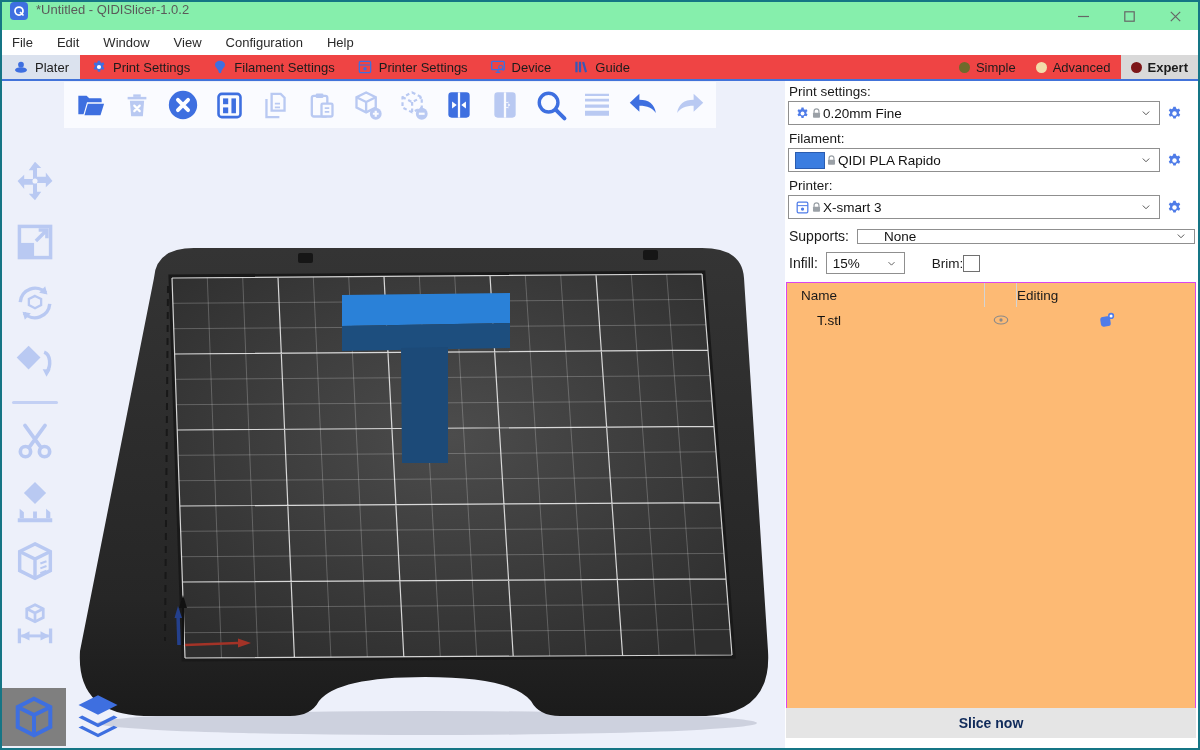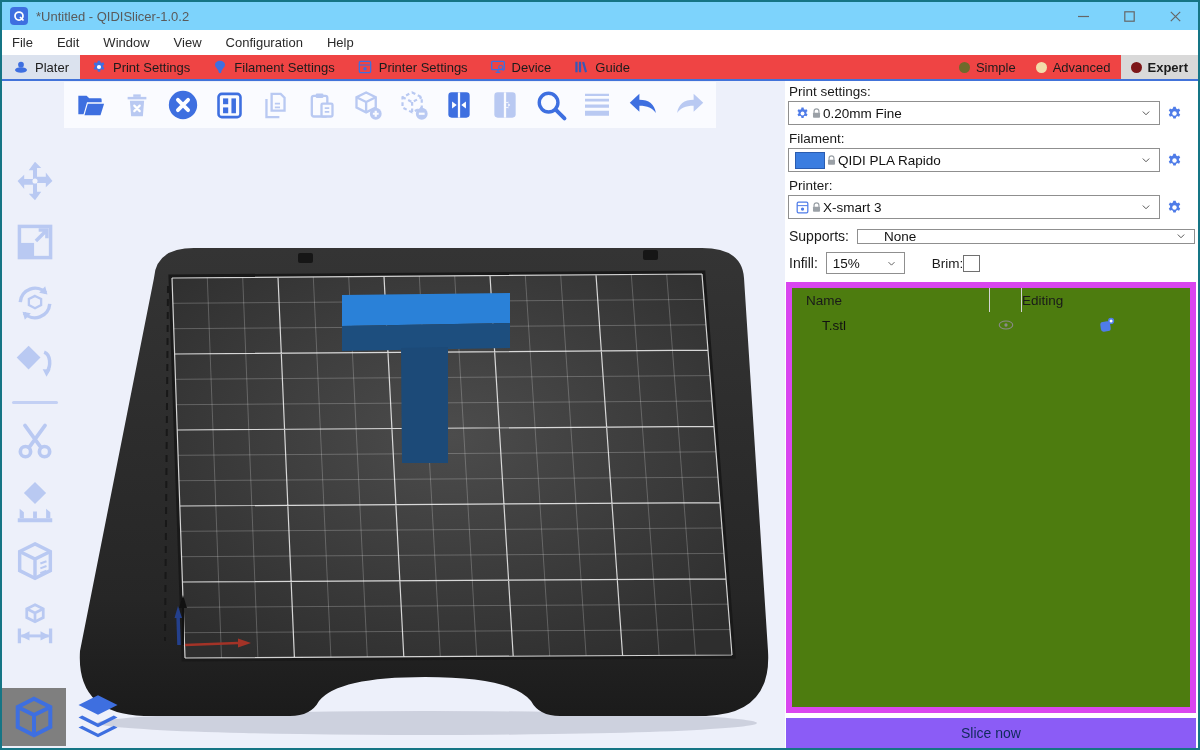--- a/index.html
+++ b/index.html
@@ -1,22 +1,22 @@
 <!DOCTYPE html>
 <html><head>
 <meta charset="utf-8">
 <style>
   html,body{margin:0;padding:0}
   body{width:1200px;height:750px;position:relative;overflow:hidden;background:#fff;
        font-family:"Liberation Sans",sans-serif;-webkit-font-smoothing:antialiased}
   .frame{position:absolute;inset:0;border:2px solid #157585;pointer-events:none;z-index:99}
 
   
-  .titlebar{position:absolute;left:2px;top:2px;right:2px;height:28px;background:#7dd3fc;
-            display:flex;align-items:center}
+  .titlebar{position:absolute;left:2px;top:2px;right:2px;height:28px;background:#86efac;
+            display:flex;}
   .app-icon{width:18px;height:18px;margin:0 8px 0 8px;border-radius:4px;background:#3e6fe0;
             display:flex;align-items:center;justify-content:center}
   .title-text{font-size:13px;color:#5a5a5a}
   .win-btns{margin-left:auto;display:flex;height:100%}
   .win-btn{width:46px;height:100%;display:flex;align-items:center;justify-content:center;color:#666}
 
   
   .menubar{position:absolute;left:2px;top:30px;right:2px;height:25px;background:#fff;
            display:flex;align-items:center;gap:4px}
   .menu-item{font-size:13px;color:#2a2a2a;padding:3px 10px}
@@ -62,30 +62,30 @@
   .filament-swatch{width:28px;height:15px;background:#3b7de0;border:1px solid #2a5cb0;flex:none}
   .lock{color:#9aa0a6;flex:none}
   .blue-ic{color:#4f7ce8;flex:none}
   .sup-row{display:flex;align-items:center;margin:9px 0 0 4px}
   .sup-label{font-size:14px;color:#1a1a1a;margin-right:8px}
   .combo-sup{width:338px;height:15px}
   .infill-row{display:flex;align-items:center;margin:8px 0 0 4px}
   .combo-infill{width:79px;height:22px}
   .brim-label{font-size:13.5px;color:#1a1a1a;margin:0 0 0 27px}
   .checkbox{width:15px;height:15px;border:1px solid #707070;background:#fff}
-  .obj-list{position:absolute;left:1px;right:2px;top:201px;bottom:35px;border:6px solid #d946ef;background:#4d7c0f}
+  .obj-list{position:absolute;left:1px;right:2px;top:201px;bottom:35px;border:1px solid #d946ef;background:#fdba74}
   .obj-head{display:grid;grid-template-columns:197px 33px 1fr;height:24px;align-items:center;font-size:13.5px;color:#1a1a1a}
   .obj-head .col-name{padding-left:14px}
   .obj-head .col-eye{height:100%;border-left:1px solid #d4d4d4;border-right:1px solid #d4d4d4}
   .obj-head .col-edit{text-align:left}
   .obj-row{display:grid;grid-template-columns:197px 33px 1fr;height:26px;align-items:center;font-size:13.5px;color:#111}
   .obj-row .cell-name{padding-left:30px}
   .obj-row .cell-eye,.obj-row .cell-edit{display:flex;justify-content:center;align-items:center}
-  .slice-btn{position:absolute;left:1px;right:2px;bottom:0;height:30px;background:#8b5cf6;
-             display:flex;align-items:center;justify-content:center;font-size:14px;font-weight:normal;color:#0f2a5a}
+  .slice-btn{position:absolute;left:1px;right:2px;bottom:10px;height:30px;background:#e5e5e5;
+             display:flex;align-items:center;justify-content:center;font-size:14px;font-weight:bold;color:#0f2a5a}
   svg{display:block}
 </style>
 </head>
 <body>
 
 <svg width="0" height="0" style="position:absolute">
   <defs>
     <symbol id="sym-gear" viewBox="0 0 24 24">
       <path d="M10.3 2.5h3.4l.55 2.5a6.4 6.4 0 0 1 1.75.95l2.4-.9 1.7 3-1.9 1.65a6.6 6.6 0 0 1 0 2.1l1.9 1.65-1.7 3-2.4-.9a6.4 6.4 0 0 1-1.75.95l-.55 2.5h-3.4l-.55-2.5a6.4 6.4 0 0 1-1.75-.95l-2.4.9-1.7-3 1.9-1.65a6.6 6.6 0 0 1 0-2.1L3.9 8.05l1.7-3 2.4.9a6.4 6.4 0 0 1 1.75-.95z" fill="currentColor"></path>
       <circle cx="12" cy="12" r="3.1" fill="#fff"></circle>

